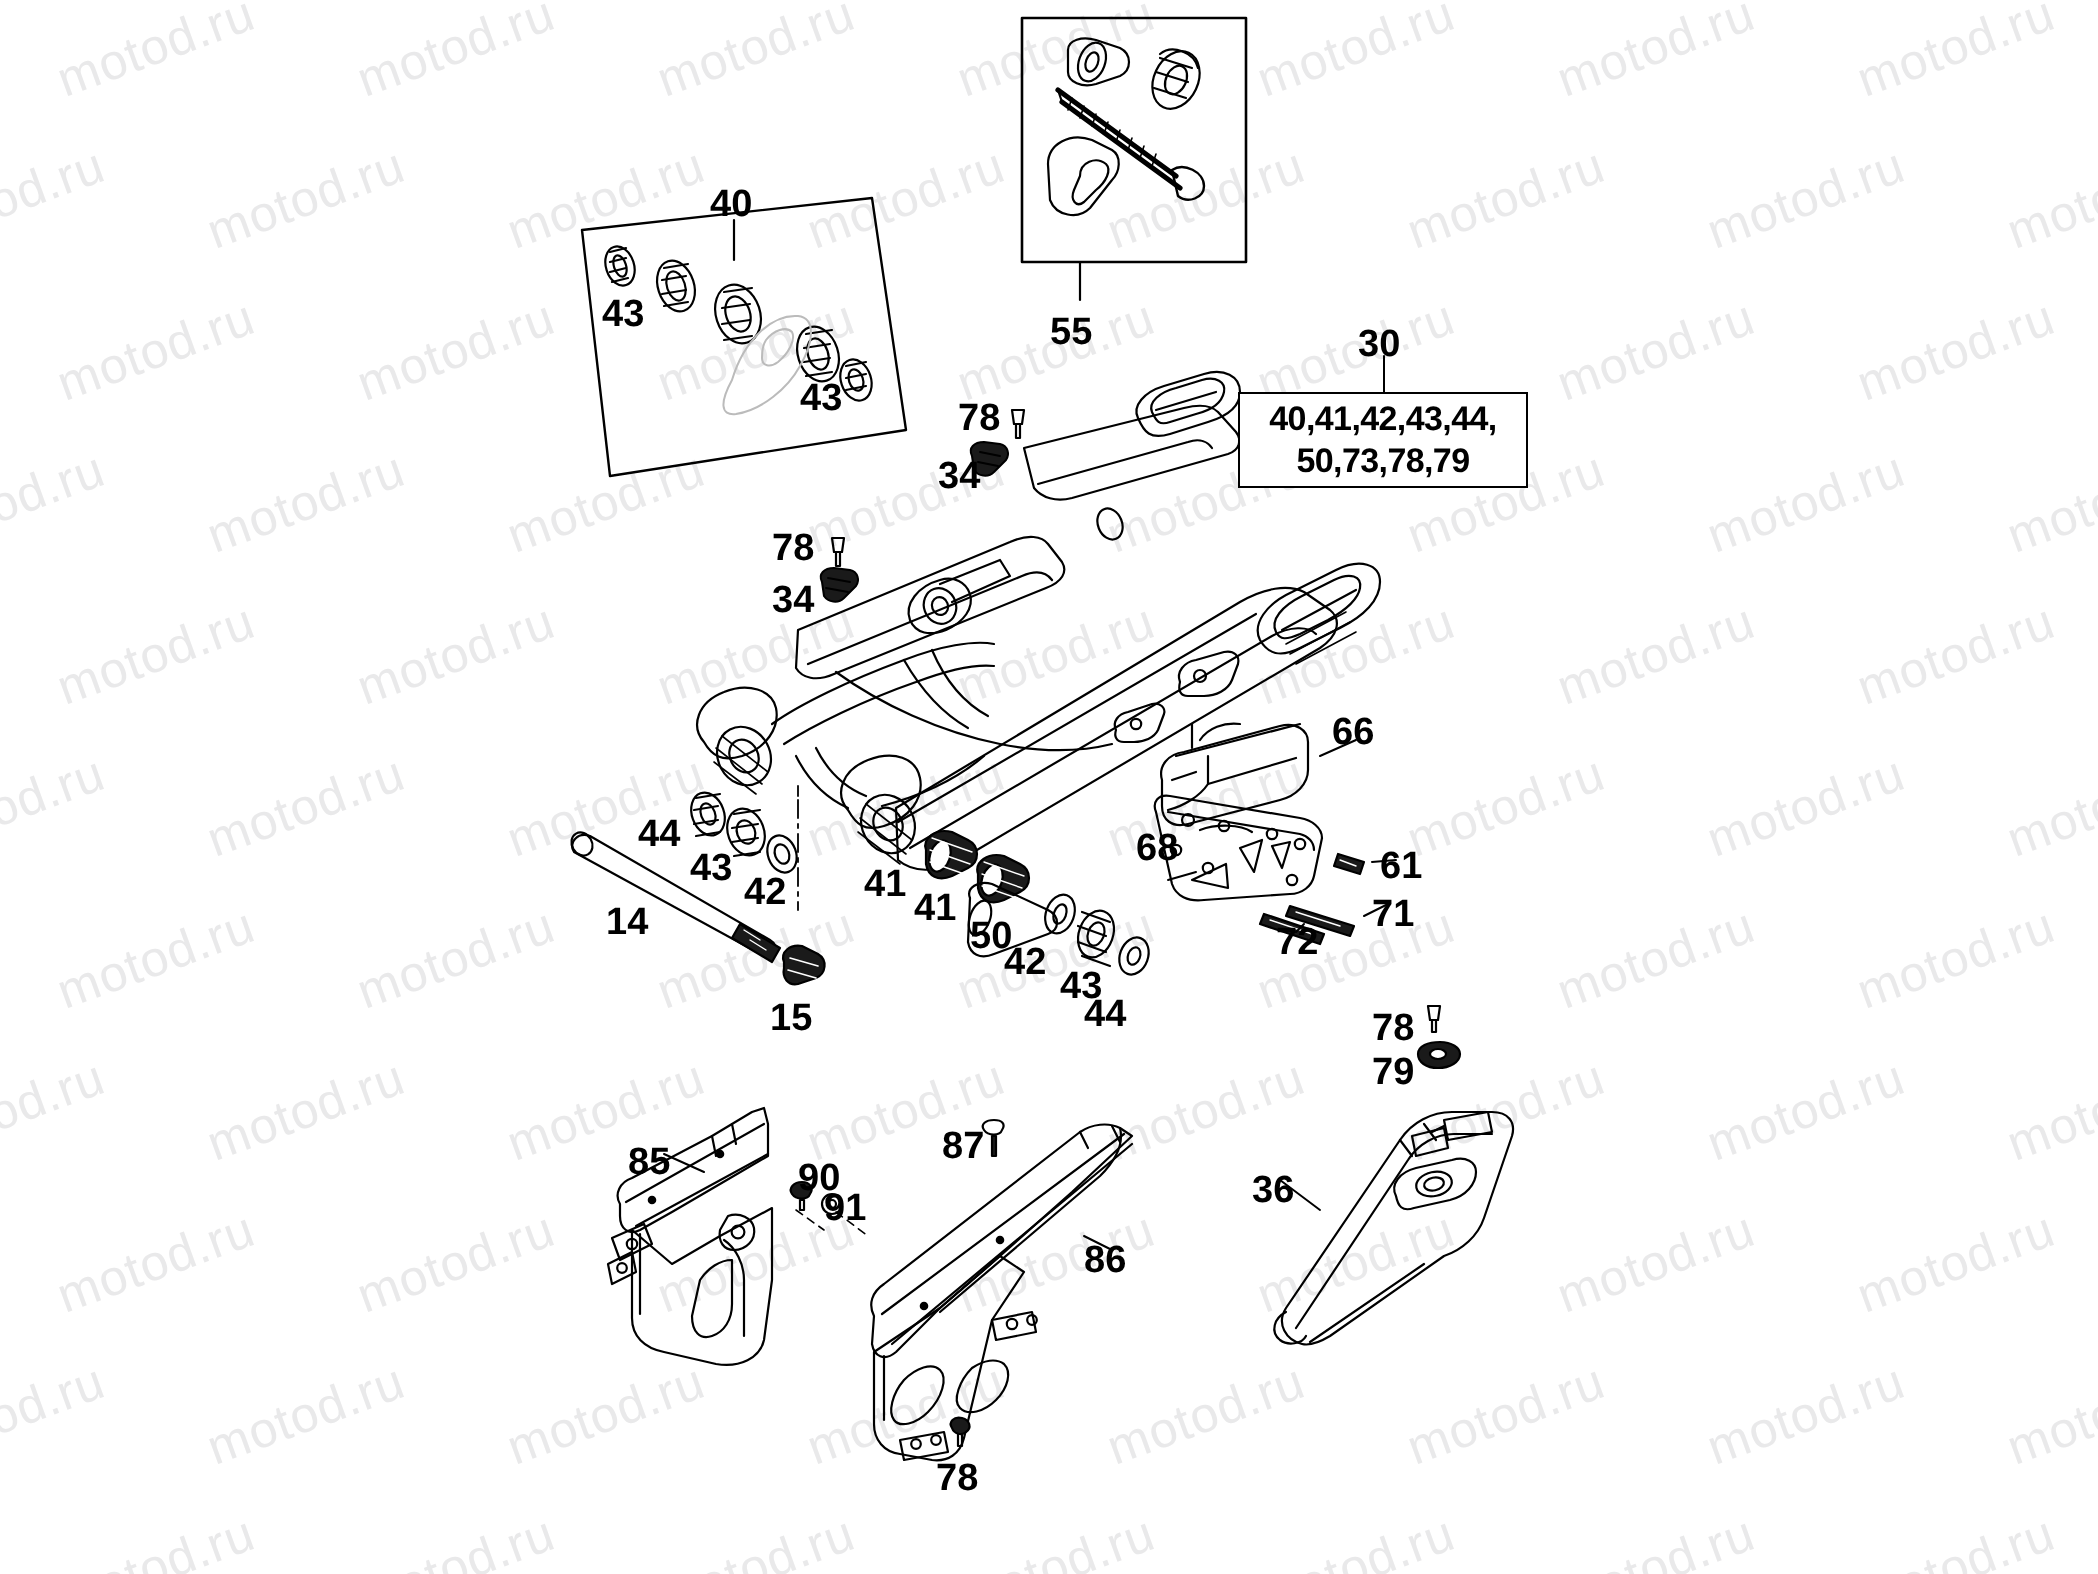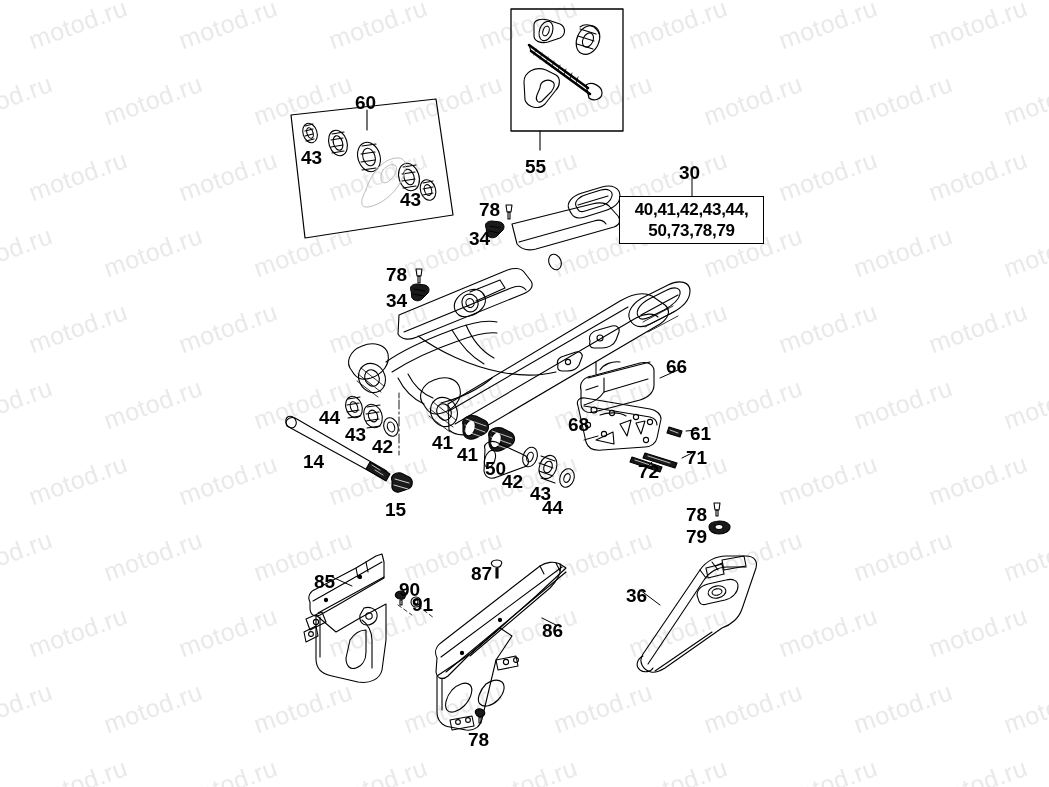--- a/index.html
+++ b/index.html
@@ -506,21 +506,21 @@
       </g>
     </g>
   </svg>
 
   <div id="callout">
     <div>40,41,42,43,44,</div>
     <div>50,73,78,79</div>
   </div>
 
   <div id="labels">
-      <div class="lbl" style="left: 355px; top: 93px;">60</div>
+      <div class="lbl" style="left: 355px; top: 93px;">40</div>
       <div class="lbl" style="left: 301px; top: 148px;">43</div>
       <div class="lbl" style="left: 400px; top: 190px;">43</div>
       <div class="lbl" style="left: 525px; top: 157px;">55</div>
       <div class="lbl" style="left: 679px; top: 163px;">30</div>
       <div class="lbl" style="left: 479px; top: 200px;">78</div>
       <div class="lbl" style="left: 469px; top: 229px;">34</div>
       <div class="lbl" style="left: 386px; top: 265px;">78</div>
       <div class="lbl" style="left: 386px; top: 291px;">34</div>
       <div class="lbl" style="left: 666px; top: 357px;">66</div>
       <div class="lbl" style="left: 319px; top: 408px;">44</div>

